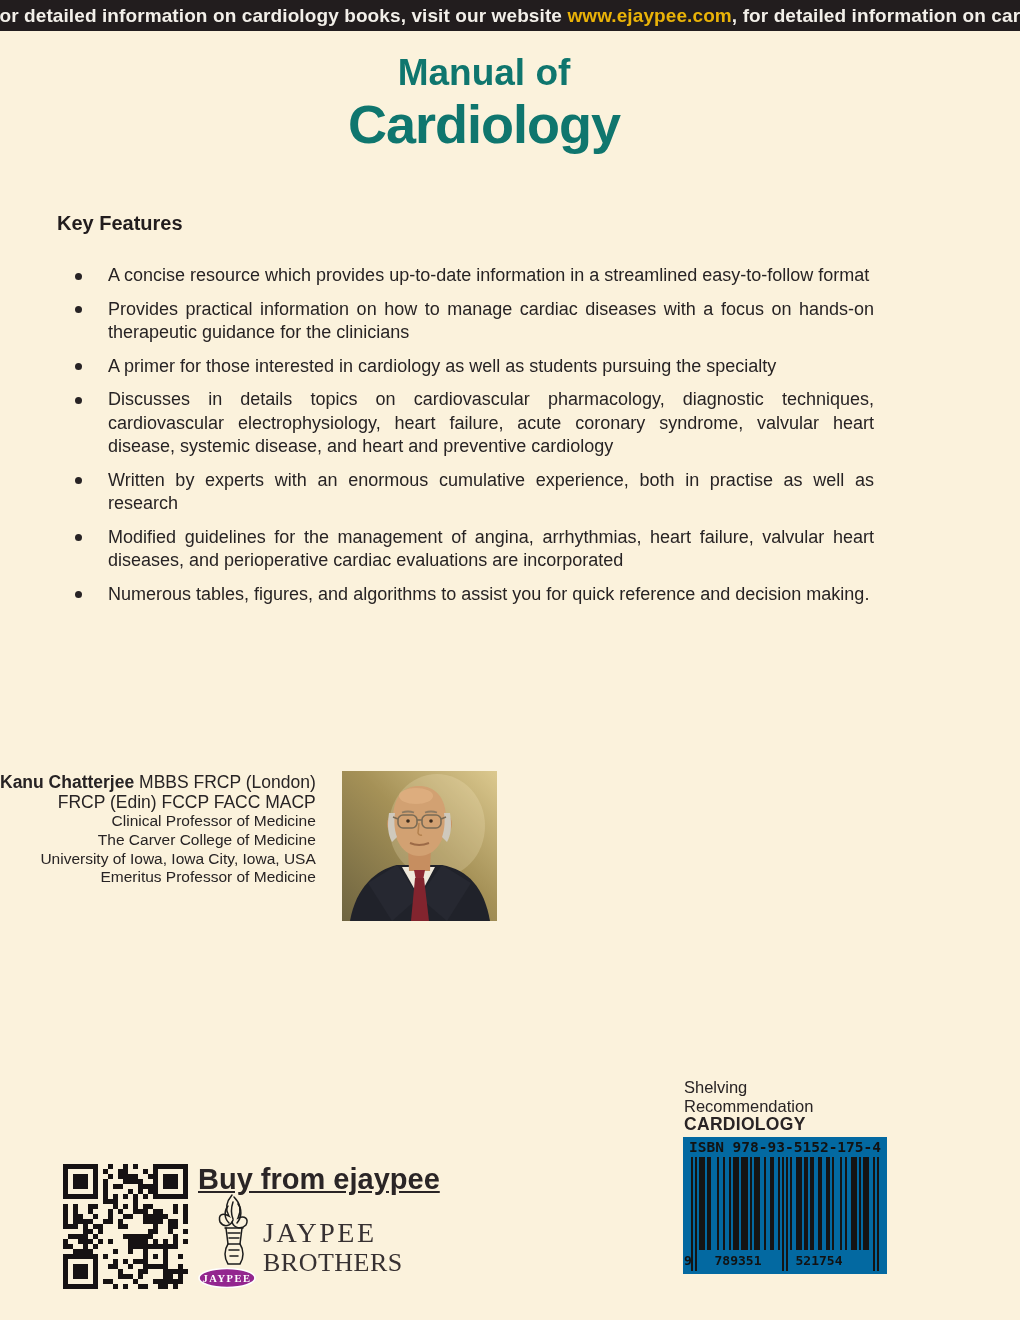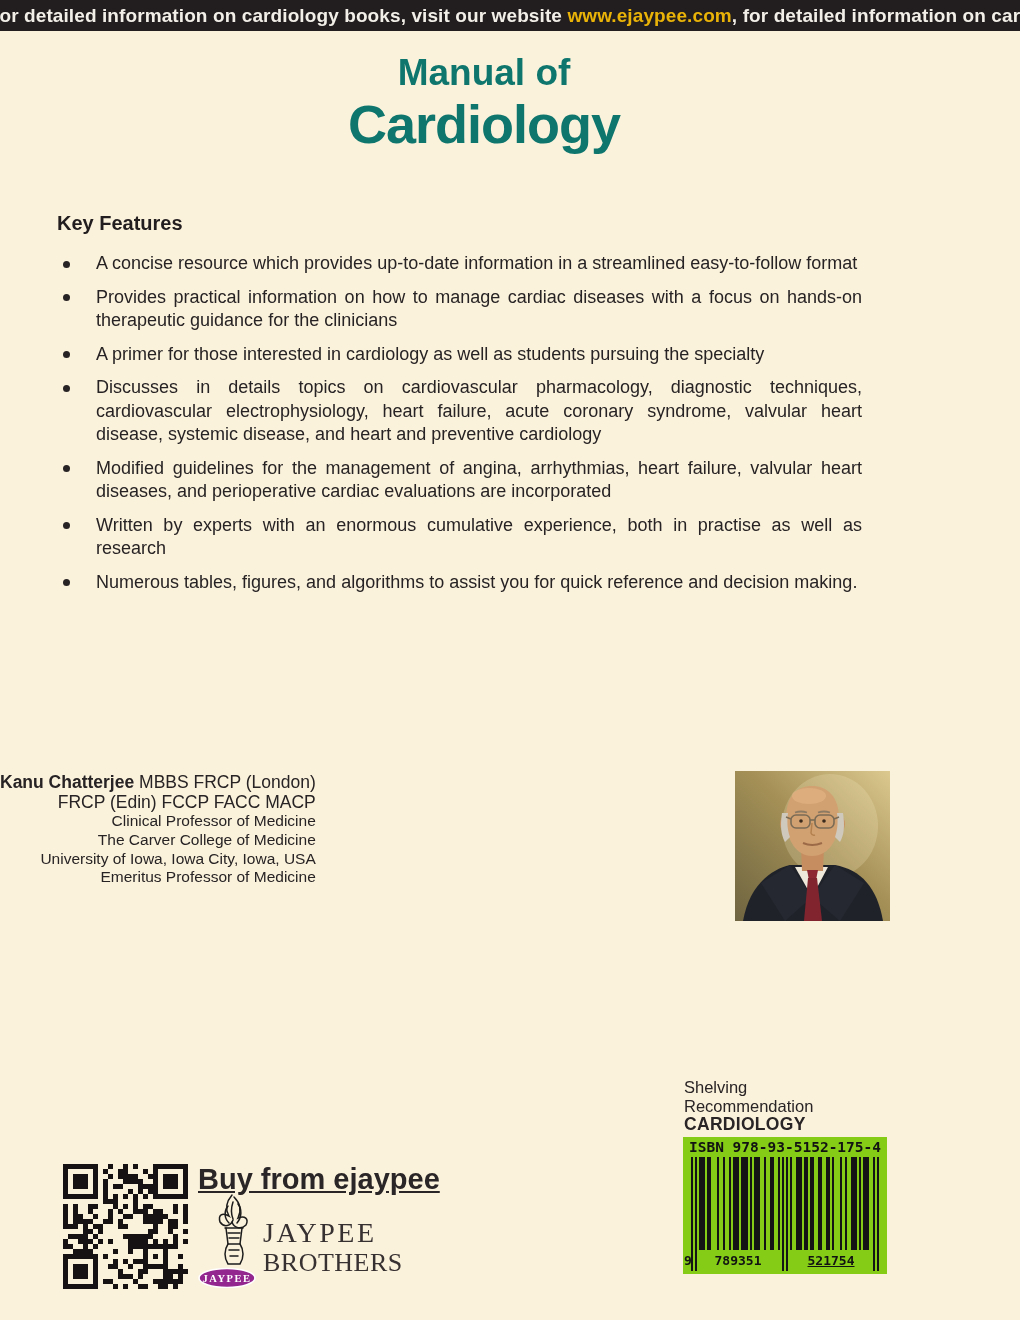--- a/index.html
+++ b/index.html
@@ -22,59 +22,59 @@
   .banner-text .lnk { color:#eab308; font-weight:bold; text-decoration:none;margin-top:36px; }
   .banner-text .sep { white-space:pre; }
 
   
   .title-block { position:absolute; top:54px; left:0; width:968px; text-align:center; color:#0f766e; }
   .title-line1 { font-size:37px; font-weight:bold; line-height:1.05; }
   .title-line2 { font-size:54px; font-weight:bold; line-height:1.0; letter-spacing:-1px; margin-top:4px; }
 
   
   .key-heading { position:absolute; left:57px; top:212px; font-size:20px; font-weight:bold; color:#221D1E; }
-  .features { position:absolute; left:57px; top:252px; width:805px; list-style:none; margin:0; padding:0; }
+  .features { position:absolute; left:57px; top:252px; width:805px; list-style:none; margin:12px; padding:0; }
   .features li {
     position:relative; padding-left:39px; margin-bottom:10px;
     font-size:18px; line-height:23.5px; text-align:justify; color:#272324;
   }
   .features li::before {
     content:""; position:absolute; left:6px; top:8.5px;
     width:7px; height:7px; border-radius:50%; background:#272324;
   }
 
   
-  .author { position:absolute; top:771px; left:0; width:890px; display:flex; justify-content:space-between; gap:26px; }
+  .author { position:absolute; top:771px; left:0; width:890px; display:flex; justify-content:flex-start; gap:26px; }
   .author-text { text-align:right; color:#272324; padding-top:2px; }
   .author-name-line, .author-cred2 { font-size:17.5px; line-height:19.5px; }
   .author-name { font-weight:bold; }
   .author-cred2 { margin-bottom:0; }
   .affil { font-size:15.5px; line-height:18.8px; }
   .photo { width:155px; height:150px; flex:0 0 auto; }
   .photo svg { display:block; width:100%; height:100%; }
 
   
   .shelving { position:absolute; left:684px; top:1078px; font-size:16.5px; line-height:18.5px; color:#292425; }
   .shelving .cat { font-weight:bold; font-size:17.5px; letter-spacing:0.3px; }
 
   
-  .barcode-box { position:absolute; left:683px; top:1137px; width:204px; height:137px; background:#84cc16; }
+  .barcode-box { position:absolute; left:683px; top:1137px; width:204px; height:137px; background:#0369a1; }
   .isbn-label {
     text-align:center; margin-top:2px; color:#121212;
     font-family:"DejaVu Sans Mono", monospace; font-weight:bold; font-size:14.5px;
   }
   .bars { position:absolute; left:8px; top:20px; width:188px; height:114px; }
   .bars .m { position:absolute; top:0; background:#141414; }
   .bc-digits span {
     position:absolute; top:96px; color:#121212;
     font-family:"DejaVu Sans Mono", monospace; font-weight:bold; font-size:13px; text-align:center;
   }
   .bc-first { left:-9px; width:12px; }
   .bc-g1 { left:16px; width:62px; }
-  .bc-g2 { left:109px; width:62px;text-decoration:underline; }
+  .bc-g2 { left:97px; width:62px; }
 
   
   .qr { position:absolute; left:63px; top:1164px; width:125px; height:125px; }
   .buy-label { position:absolute; left:198px; top:1163px; font-size:29px; font-weight:bold; color:#2A2526;text-decoration:underline; }
   .torch { position:absolute; left:198px; top:1192px; width:64px; height:96px; }
   .pub-name { position:absolute; left:263px; top:1218px; color:#373132; font-family:"Liberation Serif", serif; }
   .pub-line1 { font-size:28px; letter-spacing:2.5px; line-height:1.05; }
   .pub-line2 { font-size:26px; letter-spacing:0.5px; line-height:1.05; margin-top:2px; }
 </style>
 </head>
@@ -88,22 +88,22 @@
   <div class="title-line1">Manual of</div>
   <div class="title-line2">Cardiology</div>
 </div>
 
 <div class="key-heading">Key Features</div>
 <ul class="features">
   <li>A concise resource which provides up-to-date information in a streamlined easy-to-follow format</li>
   <li>Provides practical information on how to manage cardiac diseases with a focus on hands-on therapeutic guidance for the clinicians</li>
   <li>A primer for those interested in cardiology as well as students pursuing the specialty</li>
   <li>Discusses in details topics on cardiovascular pharmacology, diagnostic techniques, cardiovascular electrophysiology, heart failure, acute coronary syndrome, valvular heart disease, systemic disease, and heart and preventive cardiology</li>
+  <li>Written by experts with an enormous cumulative experience, both in practise as well as research</li>
   <li>Modified guidelines for the management of angina, arrhythmias, heart failure, valvular heart diseases, and perioperative cardiac evaluations are incorporated</li>
-  <li>Written by experts with an enormous cumulative experience, both in practise as well as research</li>
   <li>Numerous tables, figures, and algorithms to assist you for quick reference and decision making.</li>
 </ul>
 
 <div class="author">
   <div class="author-text">
     <div class="author-name-line"><span class="author-name">Kanu Chatterjee</span><span> MBBS FRCP (London)</span></div>
     <div class="author-cred2">FRCP (Edin) FCCP FACC MACP</div>
     <div class="affil">Clinical Professor of Medicine</div>
     <div class="affil">The Carver College of Medicine</div>
     <div class="affil">University of Iowa, Iowa City, Iowa, USA</div>

